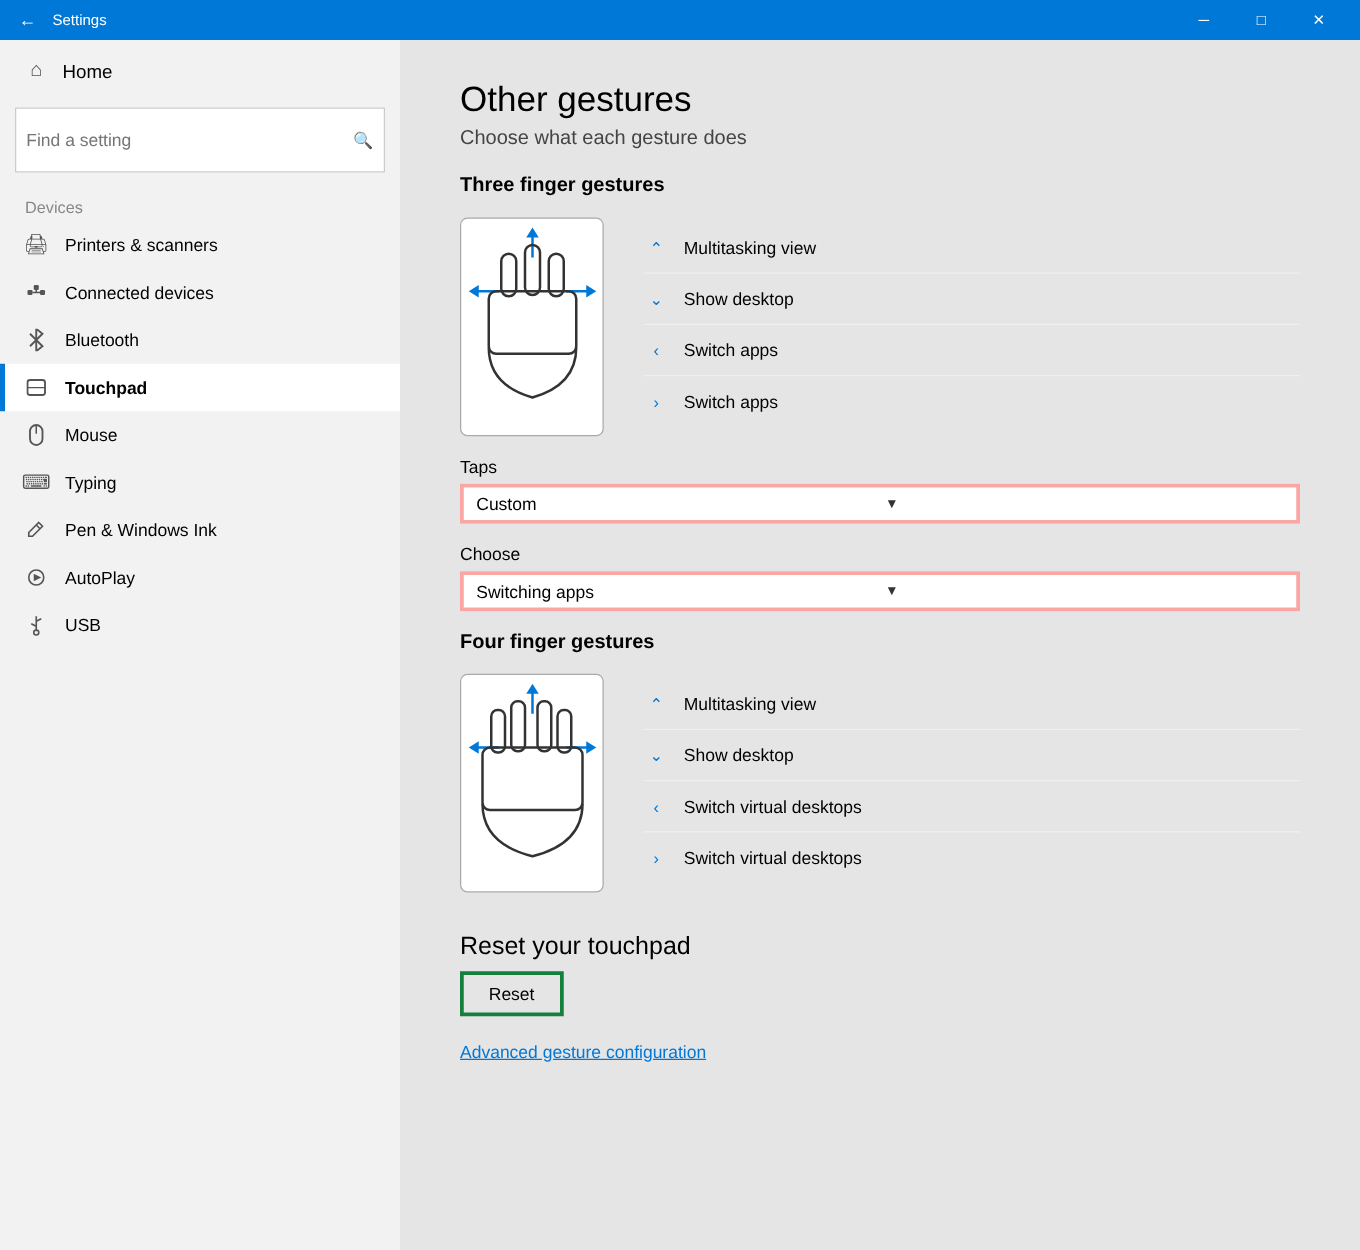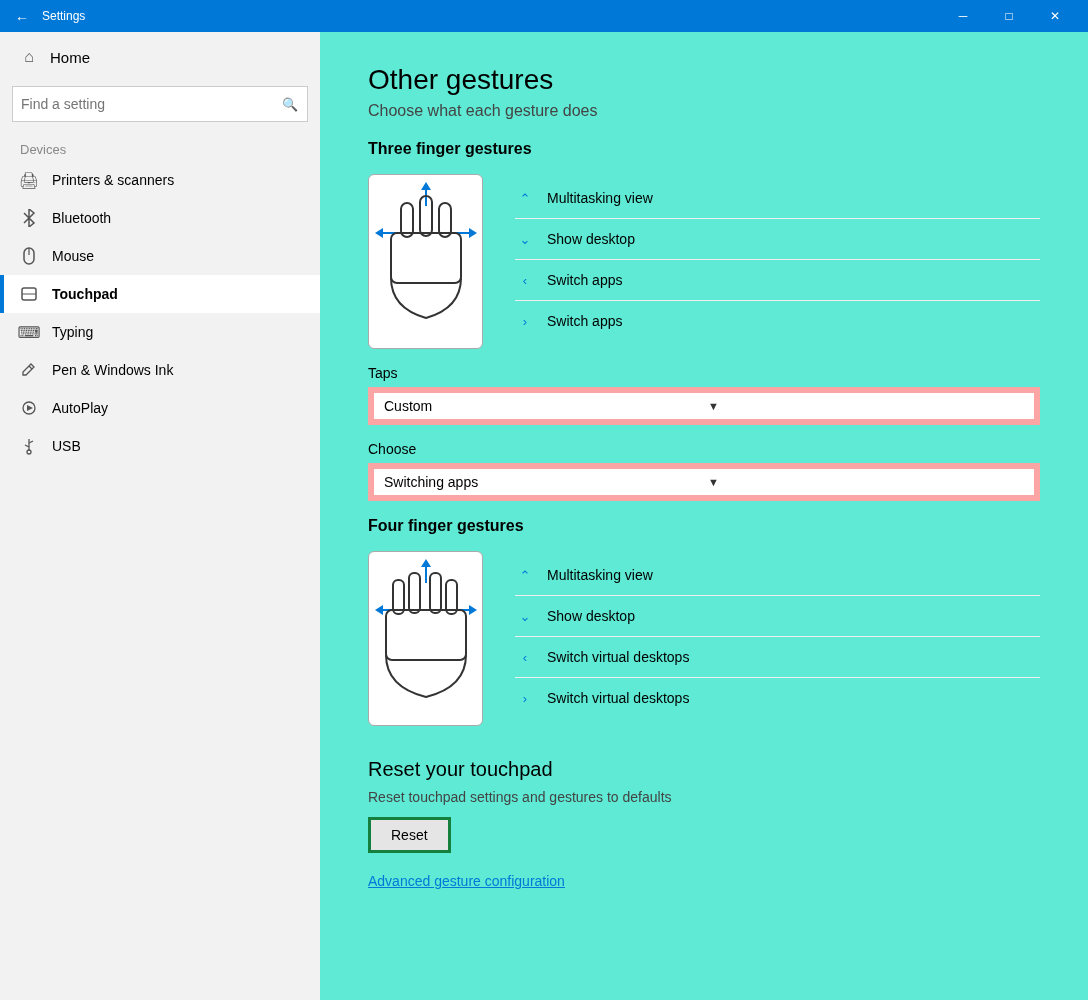--- a/index.html
+++ b/index.html
@@ -69,21 +69,21 @@
       cursor: pointer;
       font-size: 15px;
       color: #000;
     }
     .sidebar-search {
       margin: 4px 12px 12px 12px;
       display: flex;
       align-items: center;
       background: #fff;
       border: 1px solid #ccc;
-      height: 36px;
+      height: 52px;
       padding: 0 8px;
     }
     .sidebar-search input {
       border: none;
       outline: none;
       font-size: 14px;
       flex: 1;
       background: transparent;
     }
     .sidebar-search-icon { color: #666; font-size: 13px; }
@@ -123,21 +123,21 @@
       display: flex;
       align-items: center;
       justify-content: center;
       font-size: 16px;
       color: #555;
     }
 
     
     .content {
       flex: 1;
-      background: #5eead4;
+      background: #e5e5e5;
       overflow-y: auto;
       padding: 32px 48px 60px 48px;
     }
     .page-title {
       font-size: 28px;
       font-weight: 300;
       color: #000;
       margin-bottom: 6px;
     }
     .section-subtitle {
@@ -187,21 +187,21 @@
     
     .dropdown-label {
       font-size: 14px;
       color: #000;
       margin-bottom: 6px;
       margin-top: 16px;
     }
     .dropdown-select {
       display: flex;
       align-items: center;
-      border: 6px solid #fca5a5;
+      border: 3px solid #fca5a5;
       padding: 5px 10px;
       background: #fff;
       font-size: 14px;
       cursor: pointer;
       min-width: 150px;
       gap: 8px;
       margin-bottom: 16px;
       justify-content: center;
     }
     .dropdown-select span { flex: 1; }
@@ -276,43 +276,55 @@
     </div>
 
     <div class="sidebar-section-title">Devices</div>
 
     <div class="nav-item">
       <div class="nav-icon">🖨</div>
       <span>Printers &amp; scanners</span>
     </div>
     <div class="nav-item">
       <div class="nav-icon">
+        <svg width="16" height="16" viewBox="0 0 16 16" fill="#555">
+            <rect x="1" y="6" width="4" height="4" rx="1"></rect>
+            <rect x="11" y="6" width="4" height="4" rx="1"></rect>
+            <rect x="6" y="2" width="4" height="4" rx="1"></rect>
+            <line x1="5" y1="8" x2="11" y2="8" stroke="#555" stroke-width="1.2"></line>
+            <line x1="8" y1="6" x2="8" y2="8" stroke="#555" stroke-width="1.2"></line>
+          </svg>
+      </div>
+      <span>Connected devices</span>
+    </div>
+    <div class="nav-item">
+      <div class="nav-icon">
         <svg width="14" height="18" viewBox="0 0 14 18" fill="none" stroke="#555" stroke-width="1.5">
             <polyline points="2,4 12,14 7,18 7,0 12,4 2,14"></polyline>
           </svg>
       </div>
       <span>Bluetooth</span>
+    </div>
+    <div class="nav-item active">
+      <div class="nav-icon">
+        <svg width="16" height="14" viewBox="0 0 16 14" fill="none" stroke="#555" stroke-width="1.5">
+            <rect x="1" y="1" width="14" height="12" rx="2"></rect>
+            <line x1="1" y1="7" x2="15" y2="7" stroke="#555" stroke-width="1"></line>
+          </svg>
+      </div>
+      <span>Touchpad</span>
     </div>
     <div class="nav-item">
       <div class="nav-icon">
         <svg width="14" height="18" viewBox="0 0 14 18" fill="none" stroke="#555" stroke-width="1.5">
             <rect x="2" y="1" width="10" height="16" rx="5"></rect>
             <line x1="7" y1="1" x2="7" y2="8" stroke="#555" stroke-width="1.2"></line>
           </svg>
       </div>
       <span>Mouse</span>
-    </div>
-    <div class="nav-item active">
-      <div class="nav-icon">
-        <svg width="16" height="14" viewBox="0 0 16 14" fill="none" stroke="#555" stroke-width="1.5">
-            <rect x="1" y="1" width="14" height="12" rx="2"></rect>
-            <line x1="1" y1="7" x2="15" y2="7" stroke="#555" stroke-width="1"></line>
-          </svg>
-      </div>
-      <span>Touchpad</span>
     </div>
     <div class="nav-item">
       <div class="nav-icon">⌨</div>
       <span>Typing</span>
     </div>
     <div class="nav-item">
       <div class="nav-icon">
         <svg width="14" height="16" viewBox="0 0 14 16" fill="none" stroke="#555" stroke-width="1.3">
             <path d="M9 2l3 3-8 8H1v-3z"></path>
             <line x1="7" y1="4" x2="10" y2="7"></line>
@@ -446,19 +458,18 @@
         <div class="gesture-action-item">
           <div class="chevron-icon">›</div>
           <span>Switch virtual desktops</span>
         </div>
       </div>
     </div>
 
     
     <div class="reset-section">
       <div class="reset-title">Reset your touchpad</div>
-      <div class="reset-desc">Reset touchpad settings and gestures to defaults</div>
       <button class="reset-btn">Reset</button>
     </div>
 
     <a class="link-text" href="#">Advanced gesture configuration</a>
   </div>
 </div>
 
 </body></html>

